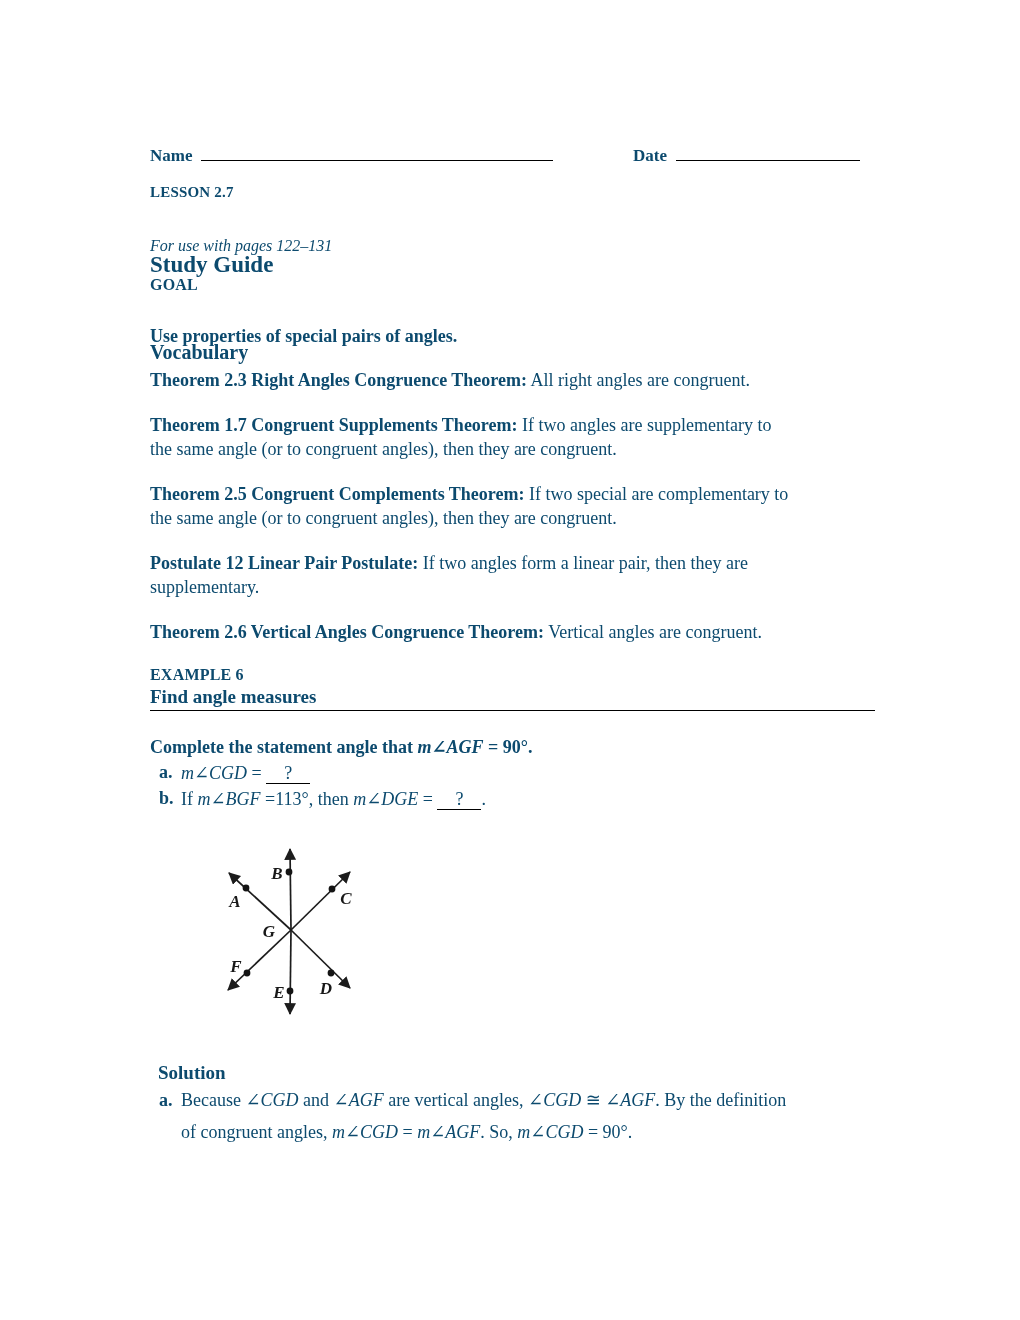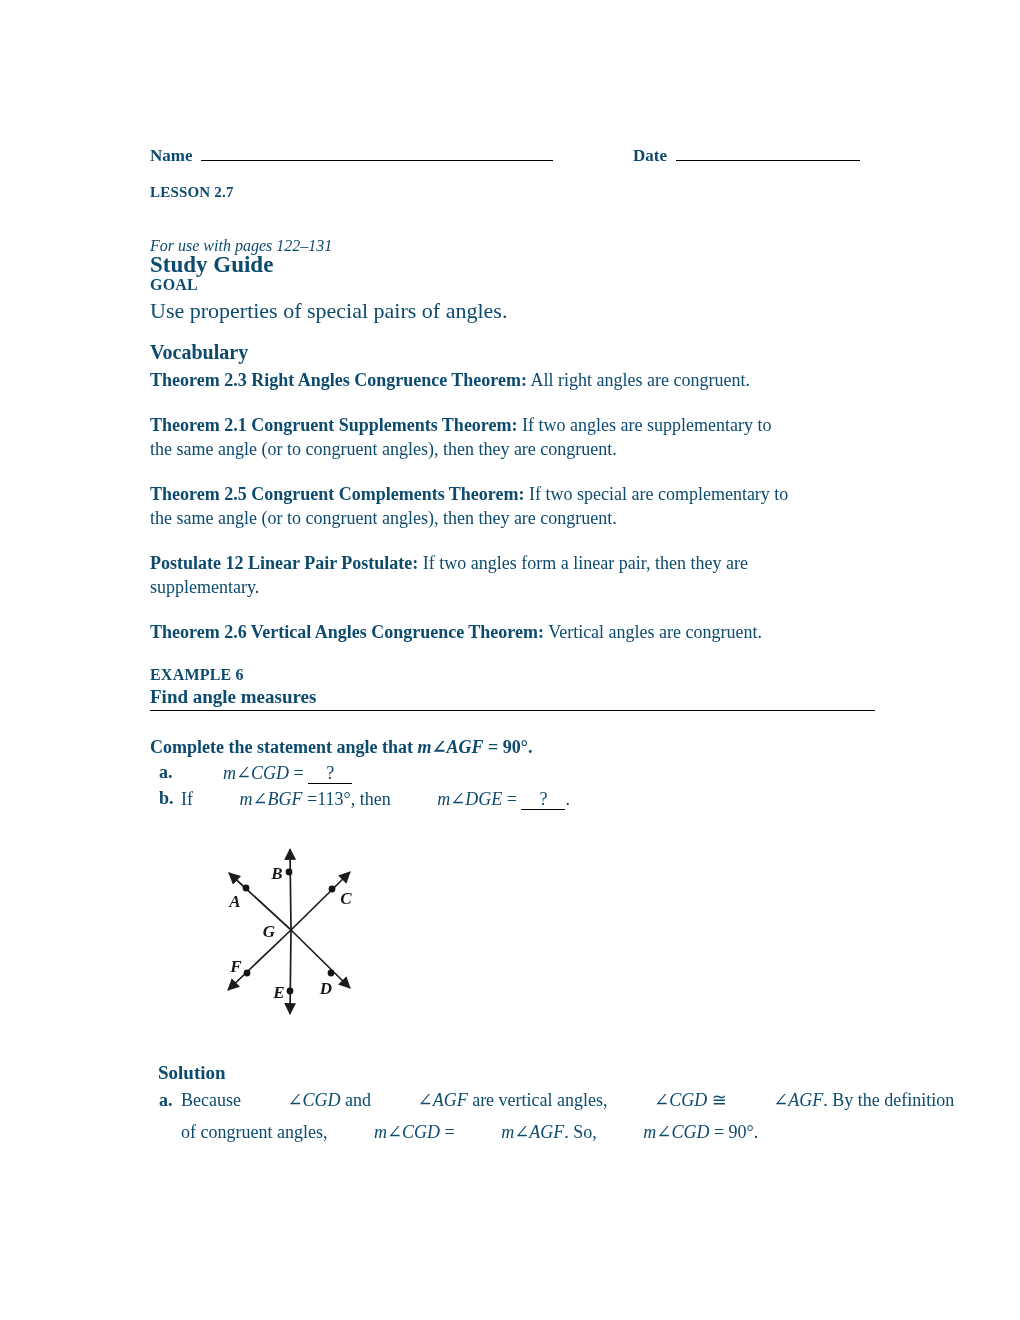--- a/index.html
+++ b/index.html
@@ -19,36 +19,36 @@
   .hdr-label { font-weight:bold; font-size:17px; }
   .fill-line { display:inline-block; border-bottom:1.6px solid #000; height:15px; vertical-align:baseline; }
   .name-line { width:352px; margin-left:9px; }
   .date-part { position:absolute; left:483px; top:0; }
   .date-line { width:184px; margin-left:9px; }
 
   .lesson-label { font-weight:bold; font-size:15px; letter-spacing:0.2px; }
   .page-title  { font-weight:bold; font-size:23px;margin-top:48px; }
   .subtitle    { font-style:italic; font-size:16px; }
   .goal-head   { font-weight:bold; font-size:16px; letter-spacing:0.2px; }
-  .goal-text   { font-weight:normal; font-size:22px; }
+  .goal-text   { font-weight:bold; font-size:18px;margin-top:28px; }
   .vocab-head  { font-weight:bold; font-size:20px; }
   .para        { line-height:24px; white-space:nowrap; }
   .ex-head     { font-weight:bold; font-size:16px; letter-spacing:0.2px; }
   .ex-title    { font-weight:bold; font-size:19px; border-bottom:1.7px solid #000; padding-bottom:2px; }
   .prompt      { white-space:nowrap; }
 
   .list-item { display:flex; padding-left:9px; white-space:nowrap; }
   .marker    { font-weight:bold; width:22px; flex:0 0 22px; }
 
   .sol-head  { font-weight:bold; font-size:19px;margin-left:8px; }
   .sol-item  { line-height:32px; }
 
   .seg-regular {}
   .seg-bold       { font-weight:bold; }
-  .seg-italic     { font-style:italic;margin-left:42px; }
+  .seg-italic     { font-style:italic; }
   .seg-bolditalic { font-weight:bold; font-style:italic; }
   .seg-blank {
     display:inline-block; width:44px; text-align:center;
     border-bottom:1.6px solid #000; line-height:1.05; height:19px;
   }
 
   .diagram-svg { position:absolute; left:210px; top:841px; }
   .diagram-svg line { stroke:#1c1c1c; stroke-width:1.7; }
   .diagram-svg circle { fill:#141414; }
   .diagram-svg text {
@@ -71,21 +71,21 @@
 
   <div class="blk lesson-label" style="top:184px;">LESSON 2.7</div>
   <div class="blk page-title" style="top:204px;">Study Guide</div>
   <div class="blk subtitle" style="top:237px;">For use with pages 122–131</div>
 
   <div class="blk goal-head" style="top:276px;">GOAL</div>
   <div class="blk goal-text" style="top:298px;">Use properties of special pairs of angles.</div>
 
   <div class="blk vocab-head" style="top:341px;">Vocabulary</div>
   <div class="blk para" style="top:368px;"><span class="seg-bold">Theorem 2.3 Right Angles Congruence Theorem:</span><span class="seg-regular"> All right angles are congruent.</span></div>
-  <div class="blk para" style="top:413px;"><span class="seg-bold">Theorem 2.1 Congruent Supplements Theorem:</span><span class="seg-regular"> If two angles are supplementary to</span><br><span class="seg-regular">the same angle (or to congruent angles), then they are congruent.</span></div>
+  <div class="blk para" style="top:413px;"><span class="seg-bold">Theorem 1.7 Congruent Supplements Theorem:</span><span class="seg-regular"> If two angles are supplementary to</span><br><span class="seg-regular">the same angle (or to congruent angles), then they are congruent.</span></div>
   <div class="blk para" style="top:482px;"><span class="seg-bold">Theorem 2.5 Congruent Complements Theorem:</span><span class="seg-regular"> If two special are complementary to</span><br><span class="seg-regular">the same angle (or to congruent angles), then they are congruent.</span></div>
   <div class="blk para" style="top:551px;"><span class="seg-bold">Postulate 12 Linear Pair Postulate:</span><span class="seg-regular"> If two angles form a linear pair, then they are</span><br><span class="seg-regular">supplementary.</span></div>
   <div class="blk para" style="top:620px;"><span class="seg-bold">Theorem 2.6 Vertical Angles Congruence Theorem:</span><span class="seg-regular"> Vertical angles are congruent.</span></div>
 
   <div class="blk ex-head" style="top:666px;">EXAMPLE 6</div>
   <div class="blk ex-title" style="top:686px;">Find angle measures</div>
   <div class="blk prompt" style="top:736px;"><span class="seg-bold">Complete the statement angle that </span><span class="seg-bolditalic">m∠AGF</span><span class="seg-bold"> = 90°.</span></div>
 
   <div class="blk list-item" style="top:762px;">
     <span class="marker">a.</span>

